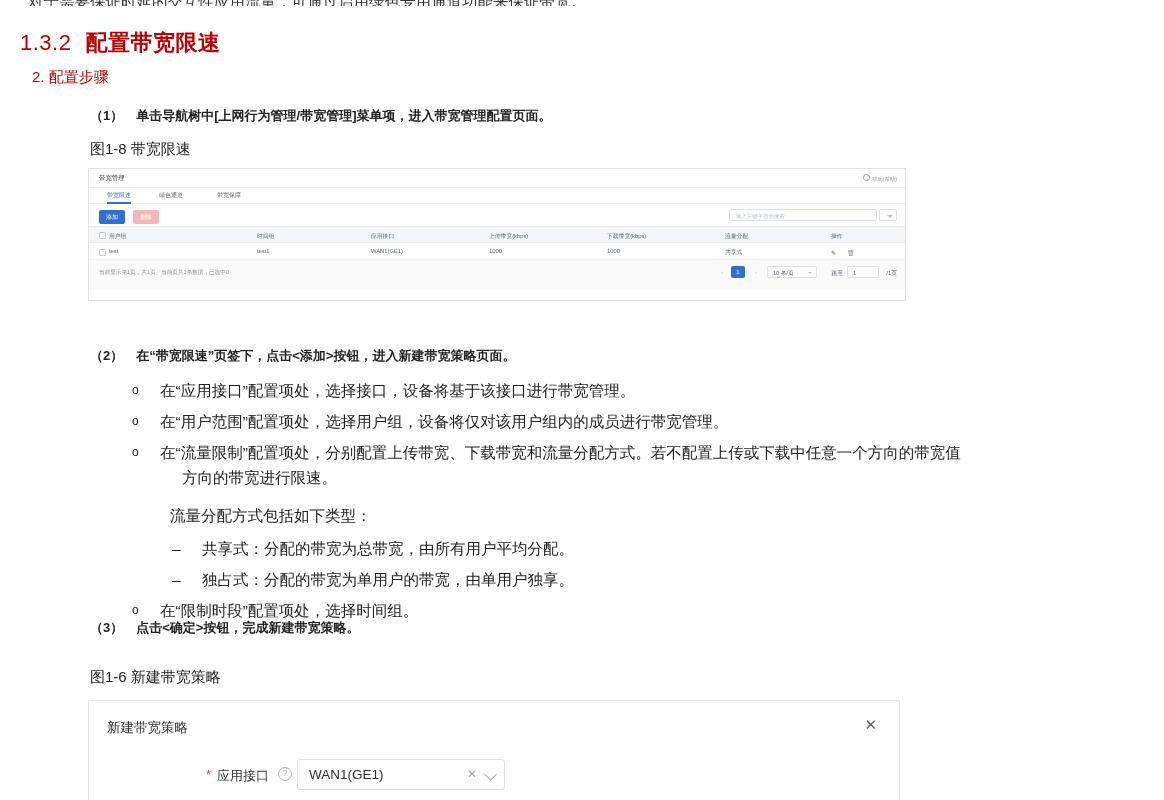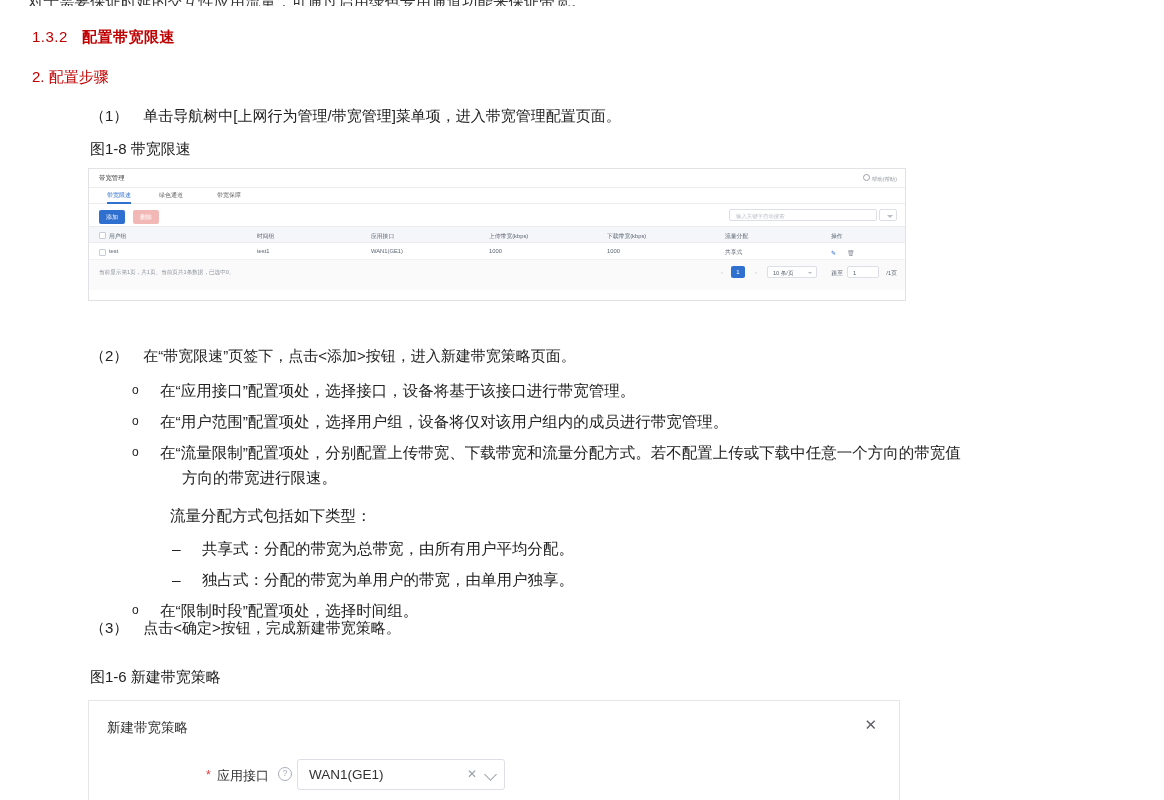--- a/index.html
+++ b/index.html
@@ -29,40 +29,41 @@
     width: 1110px;
     font-size: 15.5px;
     color: #333;
     white-space: nowrap;
     overflow: hidden;
     height: 14px;
   }
   .h3 {
     position: absolute;
     top: 28px;
-    left: 32px;
-    font-size: 15px;
+    left: 20px;
+    font-size: 22px;
     color: #c00000;
     font-weight: normal;
     letter-spacing: 0.5px;
   }
   .h3 .num { margin-right: 14px; }
   .h3 .txt { font-weight: bold; }
   .h4 {
     position: absolute;
     top: 68px;
     left: 32px;
     font-size: 15px;
     color: #c00000;
   }
   .step {
     position: absolute;
-    font-size: 15px;
+    font-size: 13px;
     color: #222;
     line-height: 24px;
+    font-weight: bold;
   }
   .fig-cap {
     position: absolute;
     font-size: 15px;
     color: #222;
   }
   .bullet {
     position: absolute;
     font-size: 15.5px;
     color: #222;

